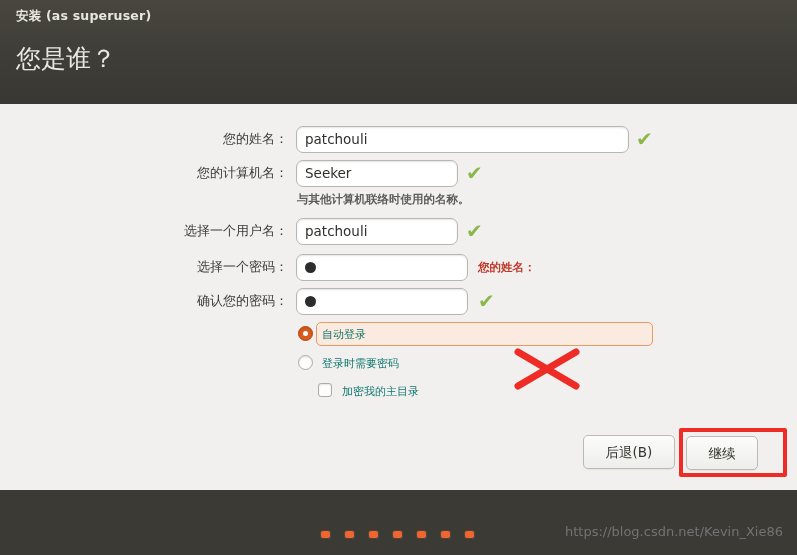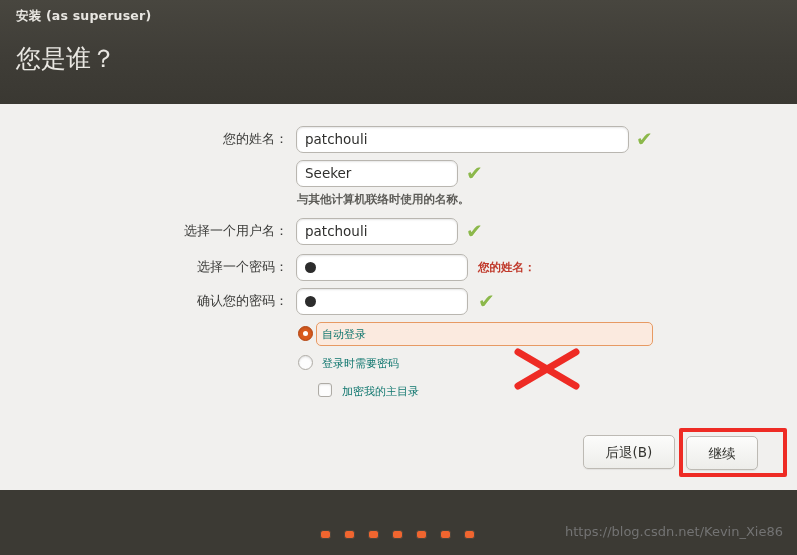--- a/index.html
+++ b/index.html
@@ -135,20 +135,23 @@
   </div>
 
   <div class="body">
 
     <div class="row" style="left:48px; top:22px; width:240px;">
       <div class="lbl">您的姓名：</div>
     </div>
     <div class="field" style="left:296px; top:22px; width:333px;">patchouli</div>
     <div class="check" style="left:636px; top:22px;">✔</div>
 
+    <div class="row" style="left:48px; top:56px; width:240px;">
+      <div class="lbl">您的计算机名：</div>
+    </div>
     <div class="field" style="left:296px; top:56px; width:162px;">Seeker</div>
     <div class="check" style="left:466px; top:56px;">✔</div>
     <div class="hint" style="left:297px; top:88px;font-weight:bold;">与其他计算机联络时使用的名称。</div>
 
     <div class="row" style="left:48px; top:114px; width:240px;">
       <div class="lbl">选择一个用户名：</div>
     </div>
     <div class="field" style="left:296px; top:114px; width:162px;">patchouli</div>
     <div class="check" style="left:466px; top:114px;">✔</div>
 

